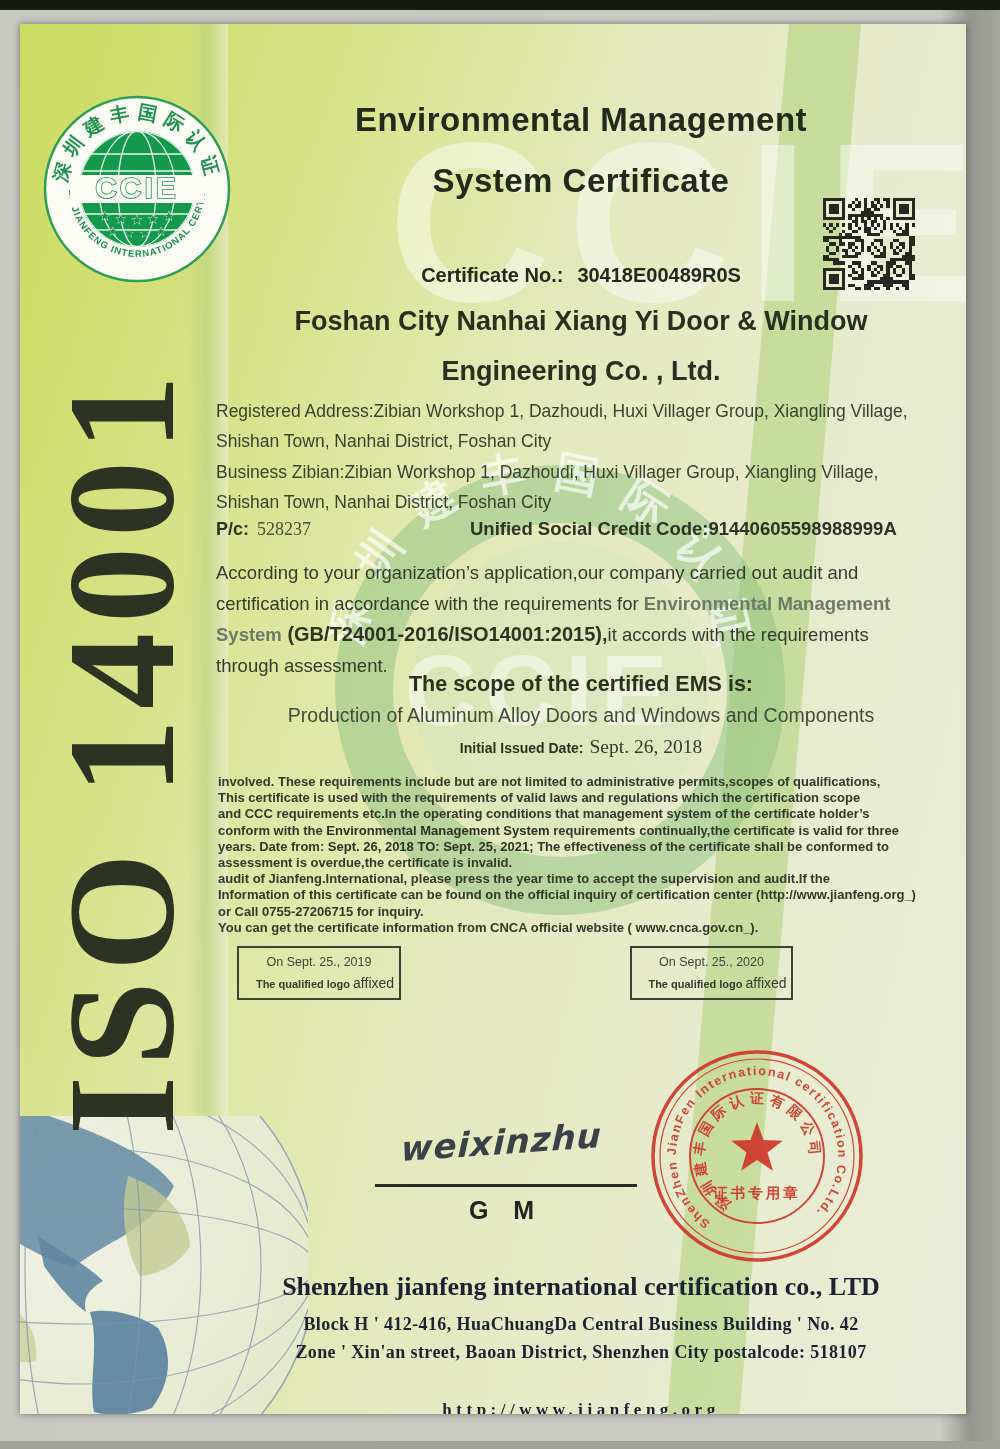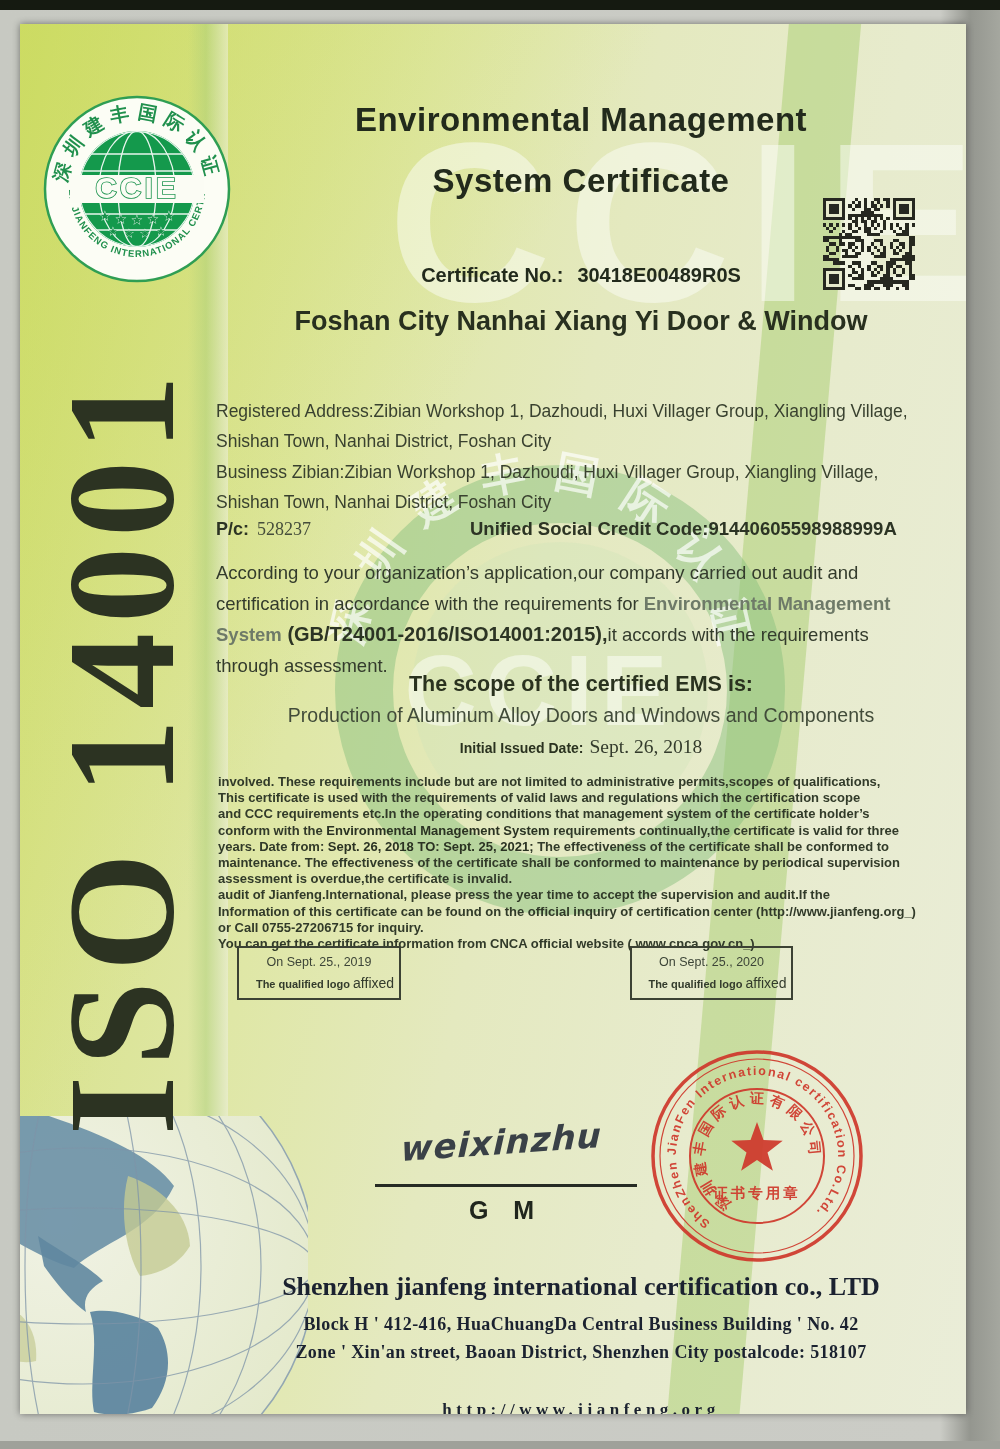--- a/index.html
+++ b/index.html
@@ -476,20 +476,21 @@
       <rect x="2" y="24" width="3" height="3" fill="#262820"></rect>
     </svg>
 
   <div class="abs center-band nowrap" style="top:77px;"><span class="title">Environmental Management</span></div>
   <div class="abs center-band nowrap" style="top:138px;"><span class="title">System Certificate</span></div>
   <div class="abs center-band nowrap" style="top:240px;">
     <span class="certno-label">Certificate No.:</span><span class="certno-value">30418E00489R0S</span>
   </div>
 
   <div class="abs center-band nowrap" style="top:282px;"><span class="company">Foshan City Nanhai Xiang Yi Door &amp; Window</span></div>
+  <div class="abs center-band nowrap" style="top:332px;"><span class="company">Engineering Co. , Ltd.</span></div>
 
   <div class="abs" style="left:196px;top:372px;width:752px;">
     <div class="addr nowrap">Registered Address:Zibian Workshop 1, Dazhoudi, Huxi Villager Group, Xiangling Village,</div>
     <div class="addr nowrap">Shishan Town, Nanhai District, Foshan City</div>
     <div class="addr nowrap">Business Zibian:Zibian Workshop 1, Dazhoudi, Huxi Villager Group, Xiangling Village,</div>
     <div class="addr nowrap">Shishan Town, Nanhai District, Foshan City</div>
   </div>
 
   <div class="abs nowrap" style="left:196px;top:495px;">
     <span class="pc-label">P/c:</span><span class="pc-value">528237</span>
@@ -511,21 +512,20 @@
   <div class="abs center-band nowrap" style="top:712px;">
     <span class="issued-label">Initial Issued Date:</span><span class="issued-date">Sept. 26, 2018</span>
   </div>
 
   <div class="abs" style="left:198px;top:750px;width:748px;">
     <div class="fine nowrap">involved. These requirements include but are not limited to administrative permits,scopes of qualifications,</div>
     <div class="fine nowrap">This certificate is used with the requirements of valid laws and regulations which the certification scope</div>
     <div class="fine nowrap">and CCC requirements etc.In the operating conditions that management system of the certificate holder’s</div>
     <div class="fine nowrap"><span>conform with the </span><b>Environmental Management System</b><span> requirements continually,the certificate is valid for three</span></div>
     <div class="fine nowrap"><span>years. Date from:   </span><b>Sept. 26, 2018 TO: Sept. 25, 2021;</b><span> The effectiveness of the certificate shall be conformed to</span></div>
-    <div class="fine nowrap">maintenance. The effectiveness of the certificate shall be conformed to maintenance by periodical supervision</div>
     <div class="fine nowrap">assessment is overdue,the certificate is invalid.</div>
     <div class="fine nowrap">audit of Jianfeng.International, please press the year time to accept the supervision and audit.If the</div>
     <div class="fine nowrap">Information of this certificate can be found on the official inquiry of certification center (http://www.jianfeng.org_)</div>
     <div class="fine nowrap">or Call 0755-27206715 for inquiry.</div>
     <div class="fine nowrap">You can get the certificate information from CNCA official website ( www.cnca.gov.cn_).</div>
   </div>
 
   <div class="abs logo-box" style="left:217px;top:922px;">
     <div class="bdate nowrap">On Sept. 25., 2019</div>
     <div class="bcap nowrap"><span>The qualified logo </span><span class="big">affixed</span></div>

